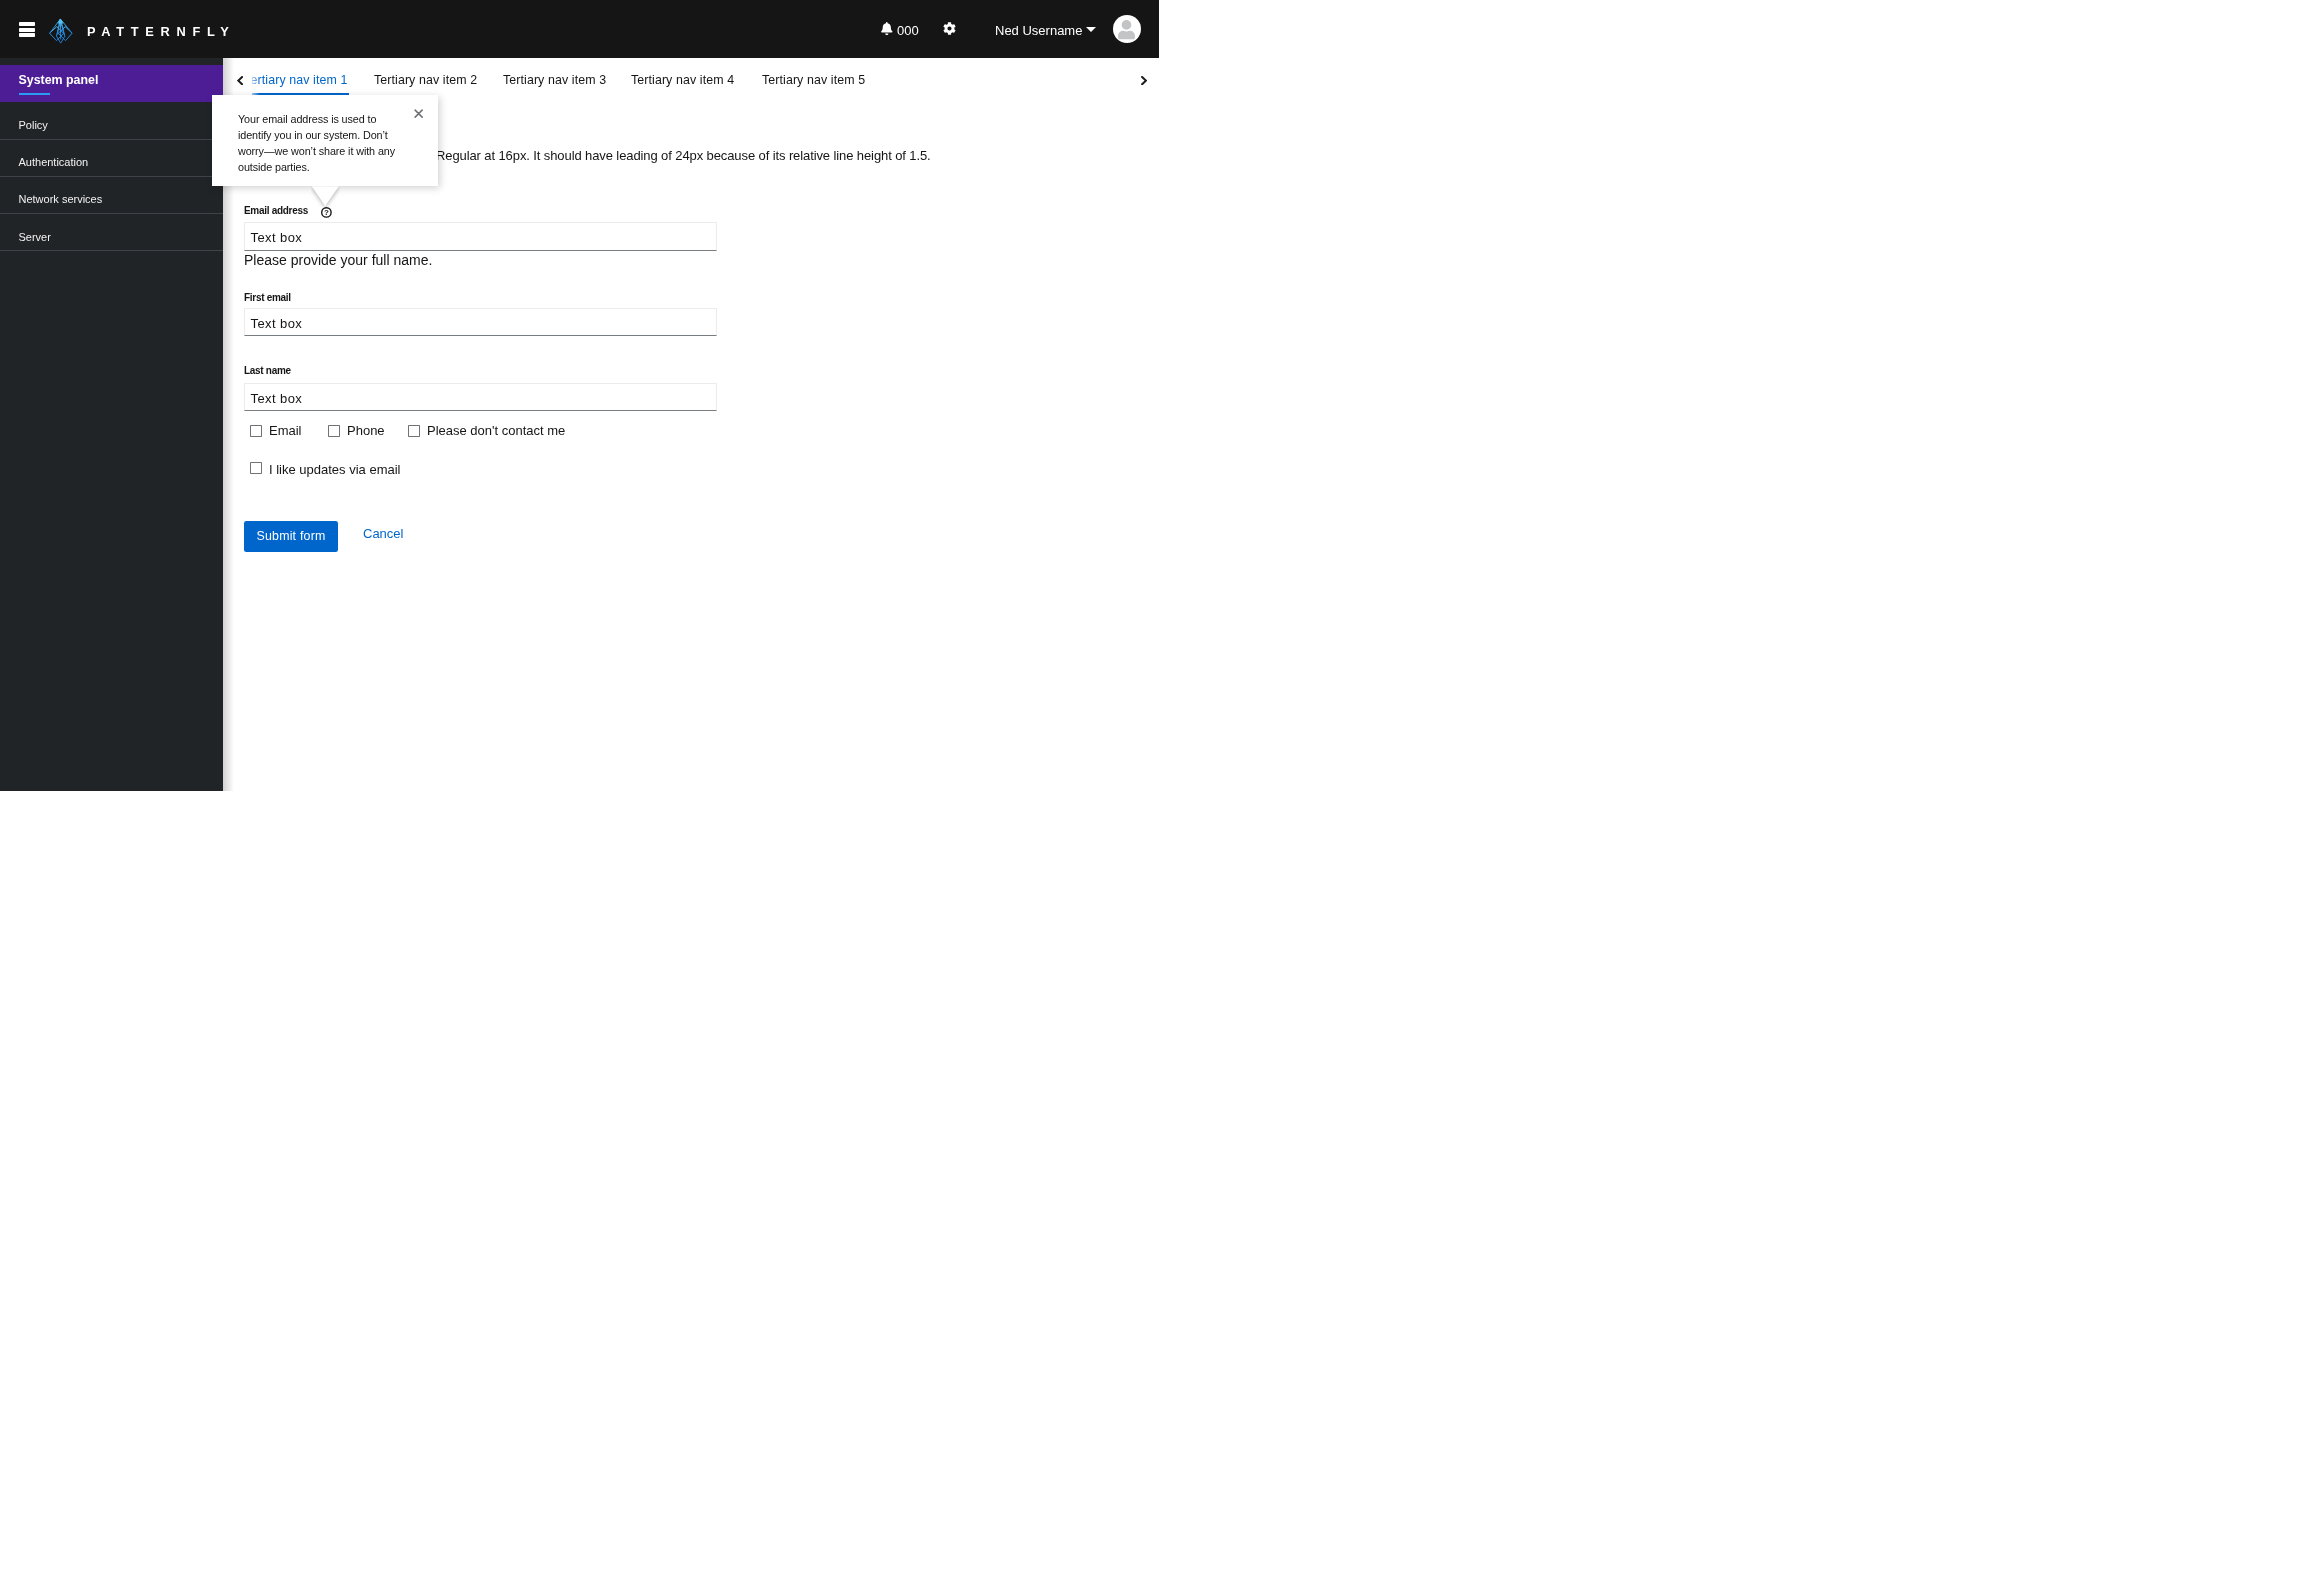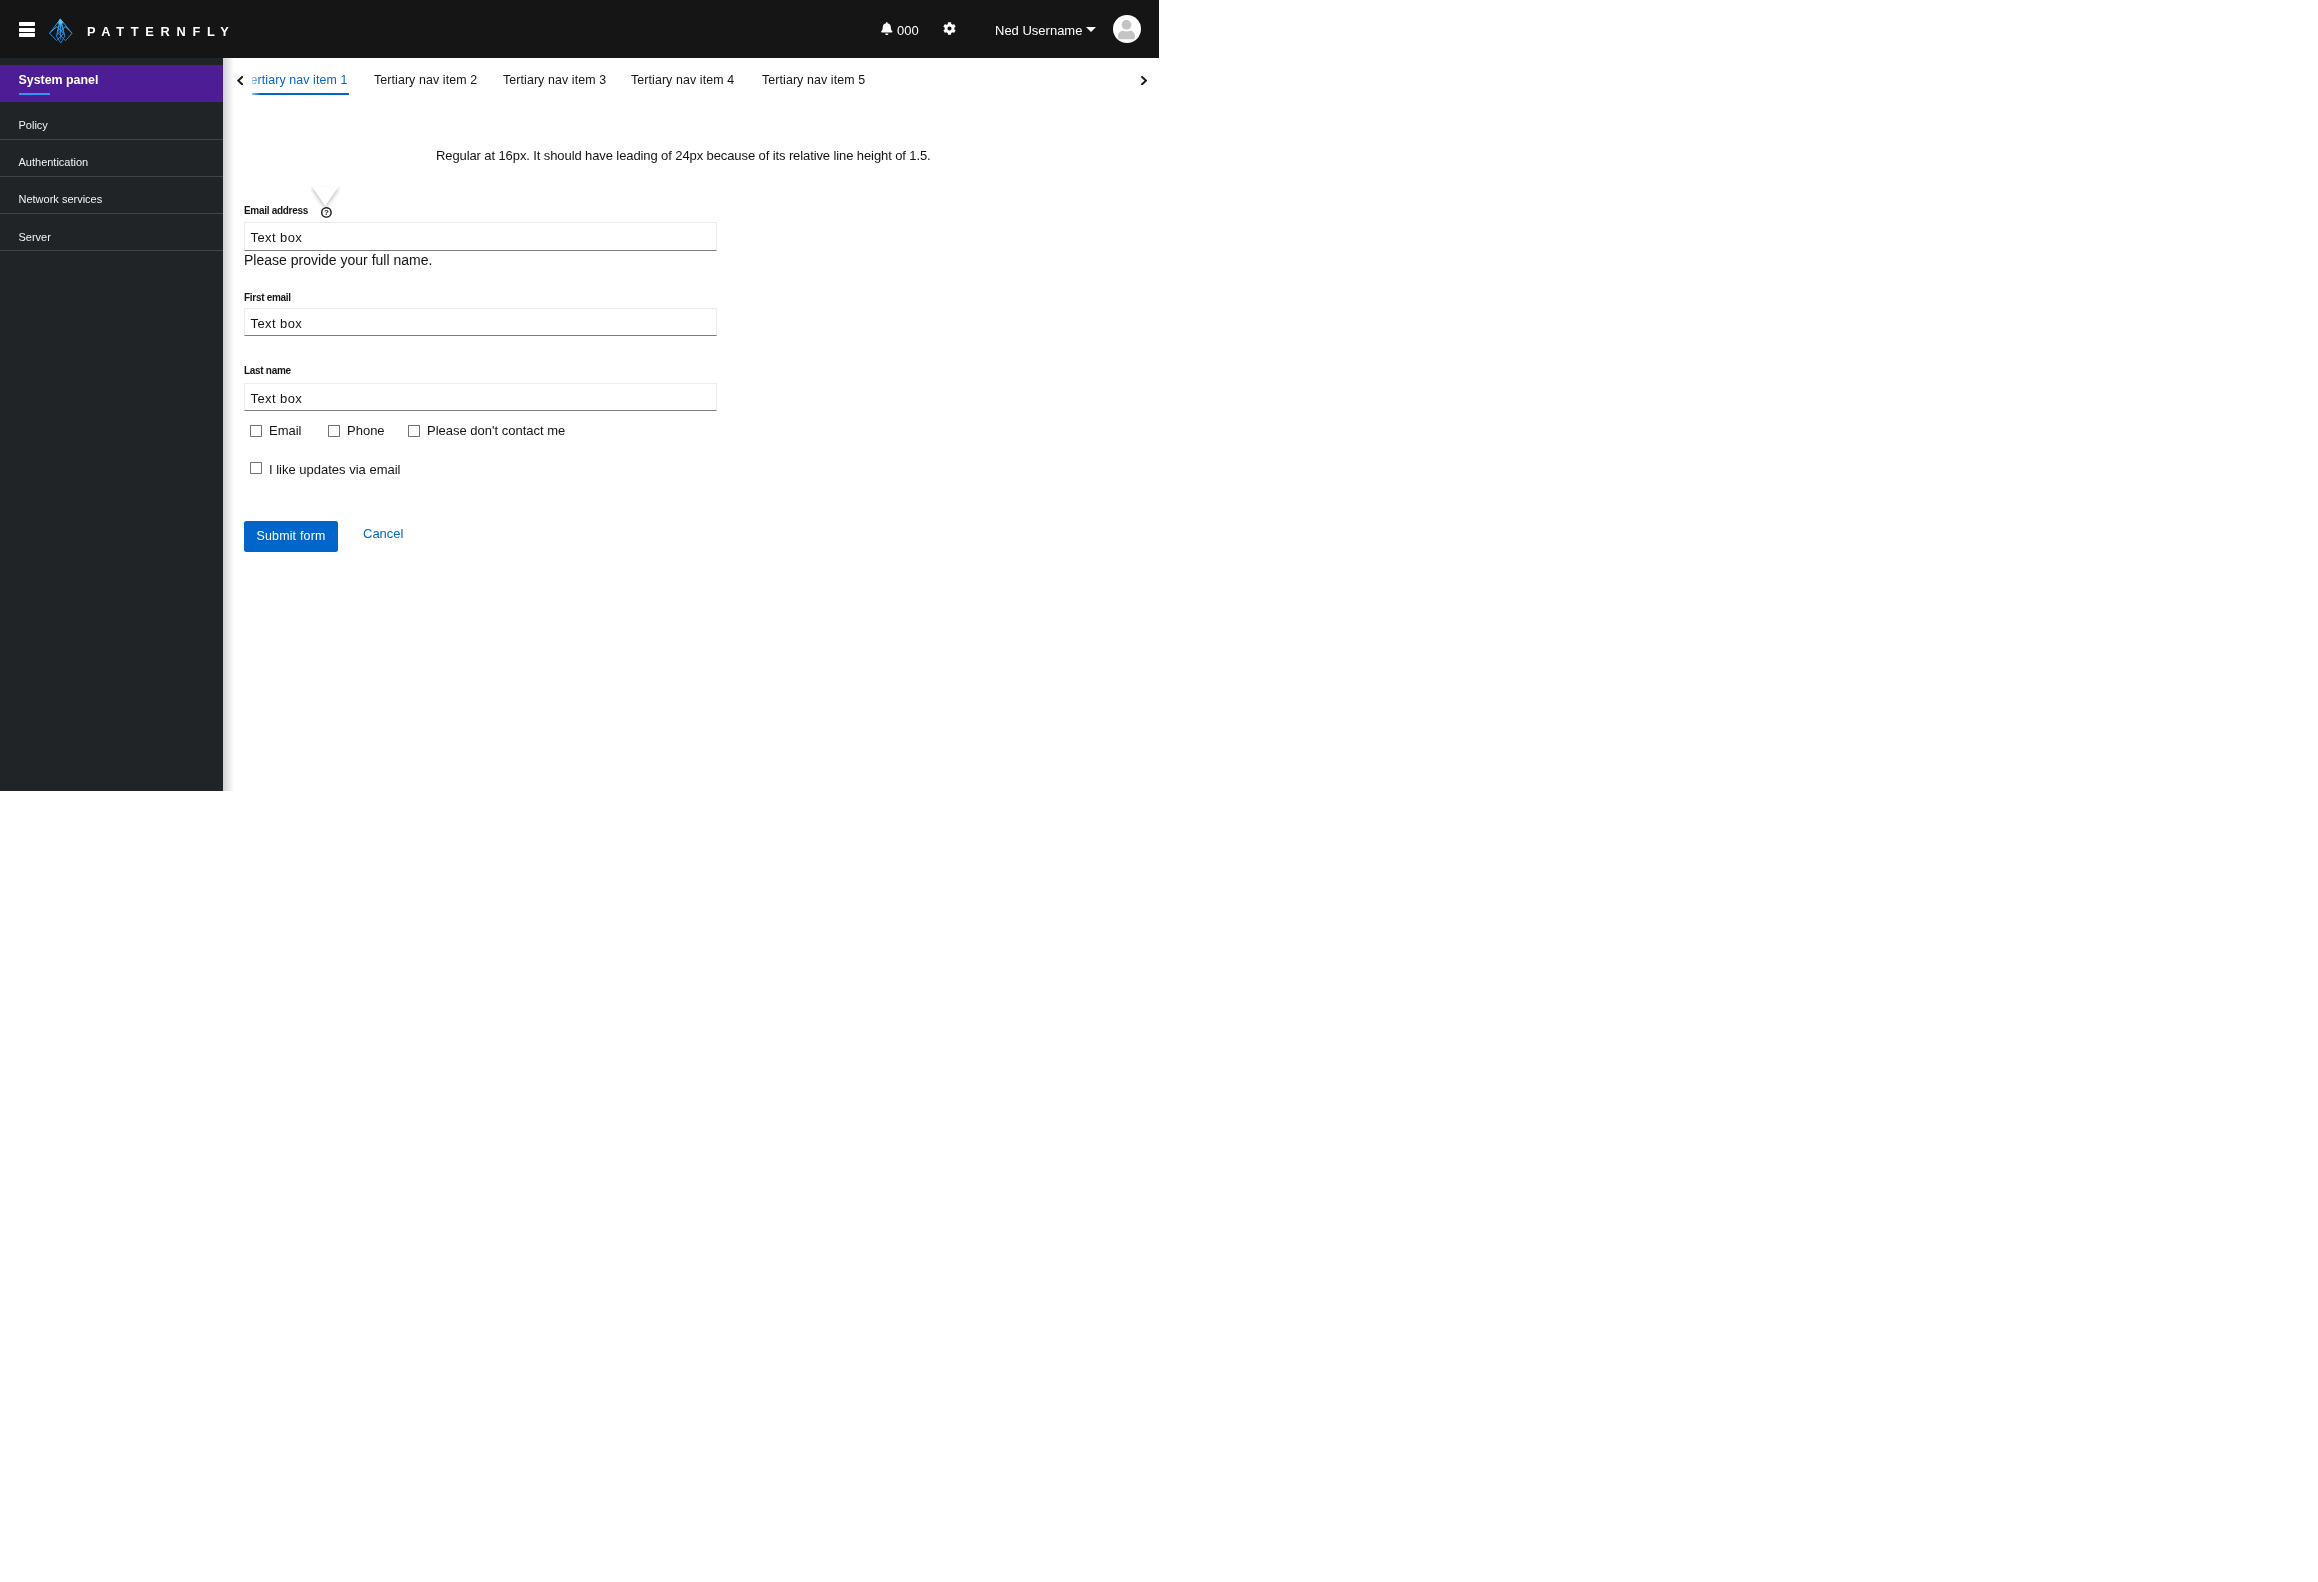--- a/index.html
+++ b/index.html
@@ -142,18 +142,24 @@
   <div class="txt" style="left:347px;top:425px">Phone</div>
   <div class="cb" style="left:408px;top:425px"></div>
   <div class="txt" style="left:427px;top:425px">Please don't contact me</div>
 
   <div class="cb" style="left:250px;top:462px"></div>
   <div class="txt" style="left:269px;top:464px">I like updates via email</div>
 
   <div class="abs" id="submit">Submit form</div>
   <div class="txt" style="left:363px;top:528px;color:#0066cc">Cancel</div>
 
+  <div class="abs" id="popover">
+    <div id="poptext">Your email address is used to<br>identify you in our system. Don’t<br>worry—we won’t share it with any<br>outside parties.</div>
+    <svg style="position:absolute;left:202px;top:14.3px" width="9.3" height="9.3" viewBox="0 0 12 12">
+      <path d="M1.5 1.5 L10.5 10.5 M10.5 1.5 L1.5 10.5" stroke="#6f7377" stroke-width="2" stroke-linecap="round"></path>
+    </svg>
+  </div>
   <svg class="abs" style="left:311px;top:186px" width="29" height="22.4" viewBox="0 0 38 29">
     <polygon points="1,0 36.5,0 18.6,26" fill="#ffffff" style="filter:drop-shadow(0px 2px 2.5px rgba(3,3,3,0.3))"></polygon>
   </svg>
 
 </div>
 
 
 </body></html>

